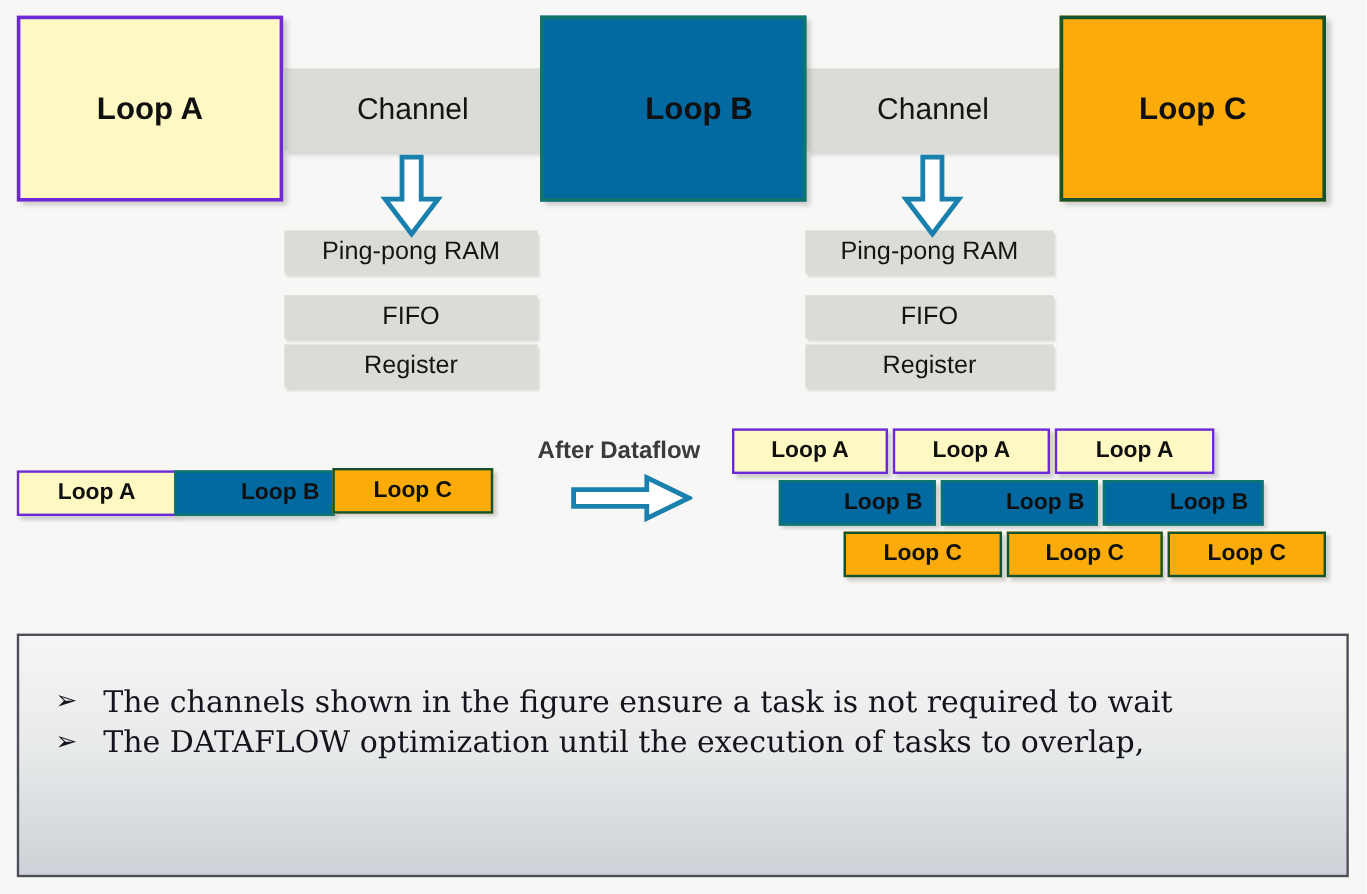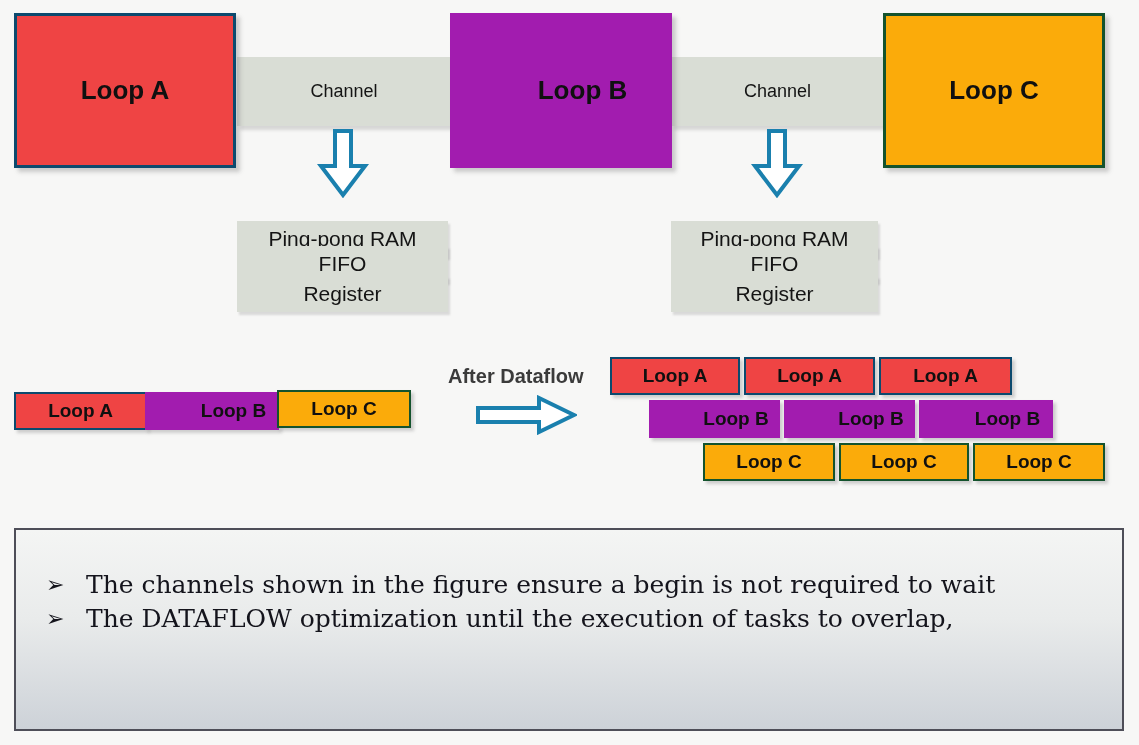--- a/index.html
+++ b/index.html
@@ -10,50 +10,50 @@
     font-family:"Liberation Sans", sans-serif;
   }
   
   .bigbox {
     position:absolute; top:13px; height:155px; width:222px;
     display:flex; align-items:center; justify-content:center;
     font-weight:bold; font-size:26px; color:#101010;
     box-shadow:4px 4px 4px rgba(120,120,120,0.35);
     z-index:3;
   }
-  .loop-a-fill { background:#ef4444; border:3px solid #0c4a6e; }
-  .loop-b-fill { background:#a21caf; border:3px solid #a21caf;padding-left:43px; }
+  .loop-a-fill { background:#fef9c3; border:3px solid #6d28d9; }
+  .loop-b-fill { background:#0369a1; border:3px solid #0f766e;padding-left:43px; }
   .loop-c-fill { background:#FBAB0A; border:3px solid #14532d; }
   #loopA { left:14px; }
   #loopB { left:450px; }
   #loopC { left:883px; }
   
   .channel {
     position:absolute; top:57px; height:69px; background:#D9DDD5;
     display:flex; align-items:center; justify-content:center;
-    font-size:18px; color:#141414; z-index:2;
+    font-size:25px; color:#141414; z-index:2;
     box-shadow:3px 4px 3px rgba(140,140,140,0.3);
   }
   #channel1 { left:237px; width:214px; }
   #channel2 { left:671px; width:213px; }
   
   .down-arrow { position:absolute; top:128px; width:58px; height:70px; z-index:4; }
   #downArrow1 { left:314px; }
   #downArrow2 { left:748px; }
   .right-arrow { position:absolute; left:475px; top:395px; width:102px; height:40px; }
   
   .impl {
     position:absolute; height:36px; background:#D9DDD5;
     display:flex; align-items:center; justify-content:center;
     font-size:21px; color:#141414;
     box-shadow:2px 3px 2px rgba(150,150,150,0.3);
   }
   .impl-left  { left:237px; width:211px; }
   .impl-right { left:671px; width:207px; }
-  .impl-r1 { top:221px; } .impl-r2 { top:246px; } .impl-r3 { top:276px;text-align:right; }
+  .impl-r1 { top:192px; } .impl-r2 { top:246px; } .impl-r3 { top:287px;text-align:right; }
   
   .tbox {
     position:absolute; height:38px;
     display:flex; align-items:center; justify-content:center;
     font-weight:bold; font-size:19px; color:#101010;
     box-shadow:3px 3px 3px rgba(130,130,130,0.35);
   }
   .tbox.loop-a-fill, .tbox.loop-b-fill, .tbox.loop-c-fill { border-width:2px; }
   
   #beforeA { left:14px;  top:392px; width:133px; }
@@ -176,21 +176,21 @@
     <span>Loop C</span>
   </div>
   <div class="tbox loop-c-fill" id="afterC3">
     <span>Loop C</span>
   </div>
 
   <div class="notes">
     <div class="note-line">
       <span class="note-bullet">➢</span>
       <span class="note-text">
-        <span>The channels shown in the figure ensure a begin is not required to wait</span>
+        <span>The channels shown in the figure ensure a task is not required to wait</span>
       </span>
     </div>
     <div class="note-line">
       <span class="note-bullet">➢</span>
       <span class="note-text">
         <span>The DATAFLOW optimization until the execution of tasks to overlap,</span>
       </span>
     </div>
   </div>
 

